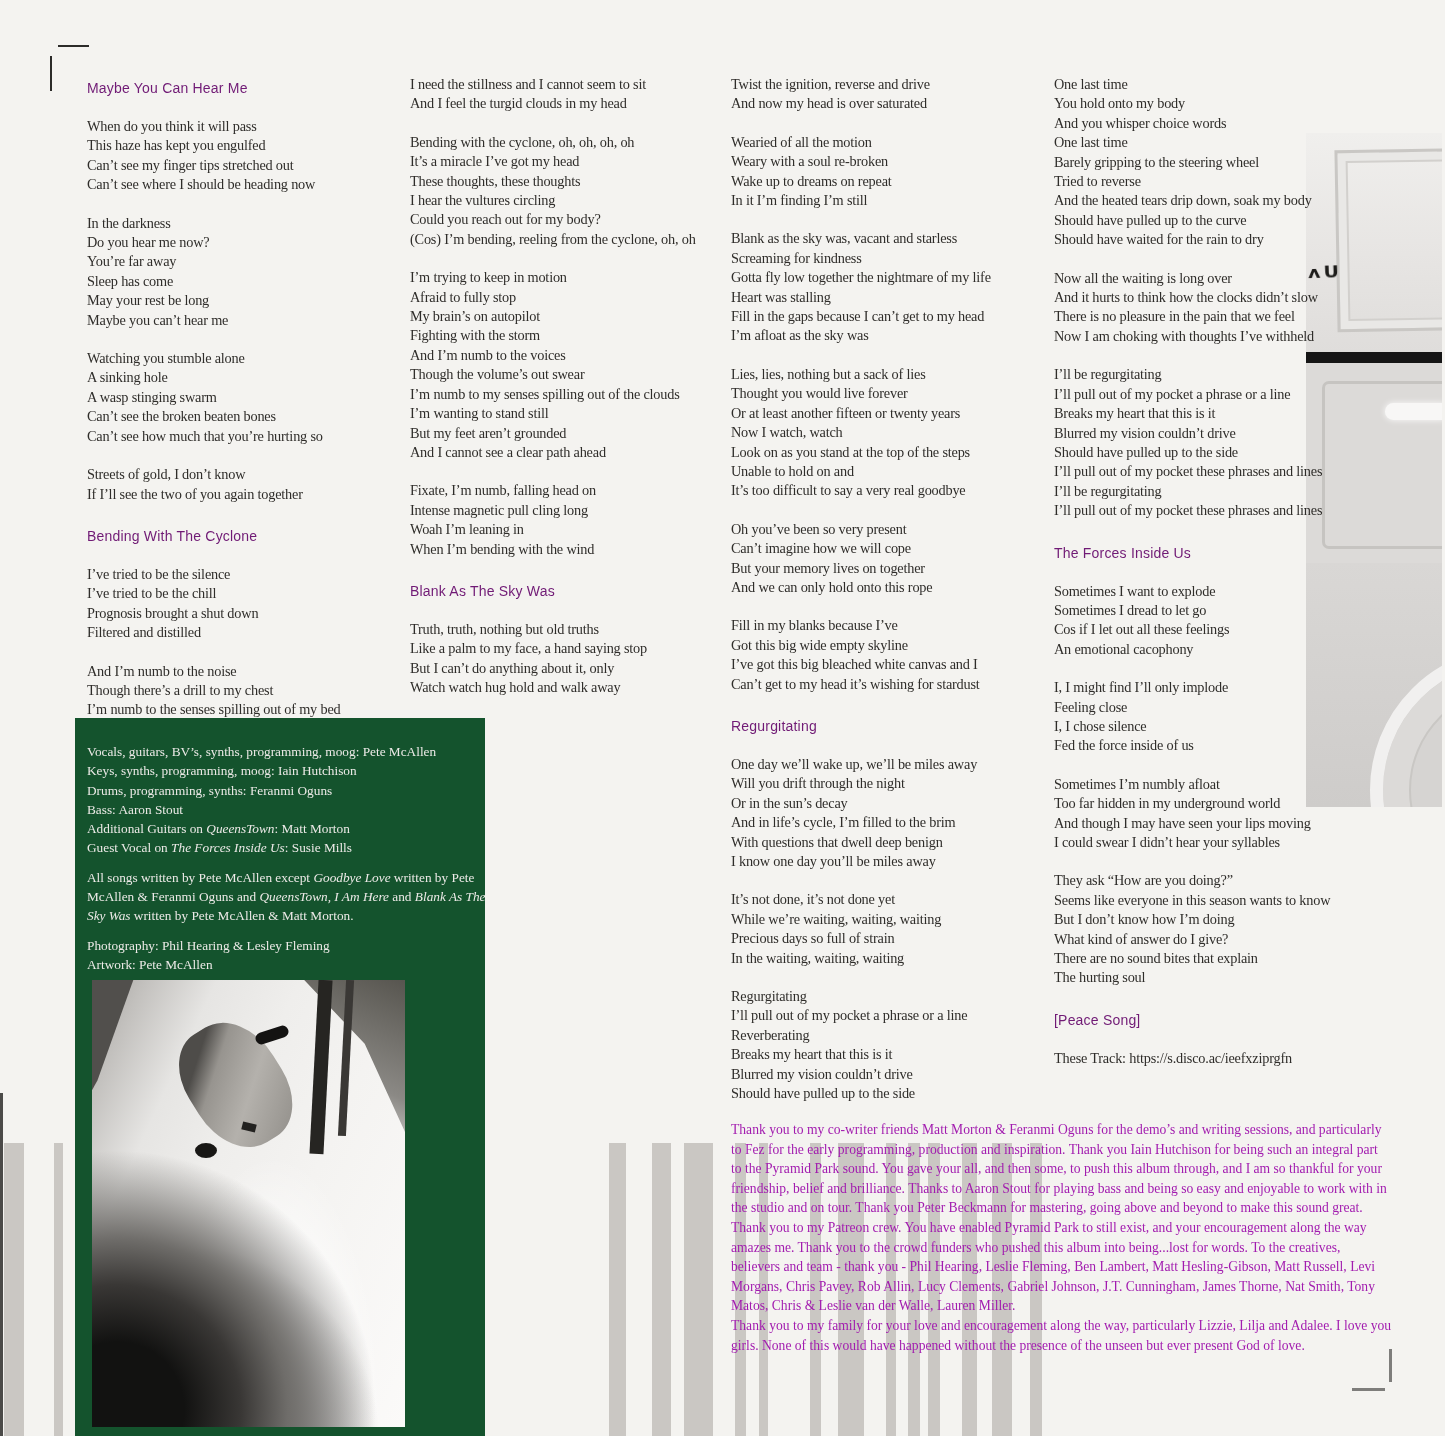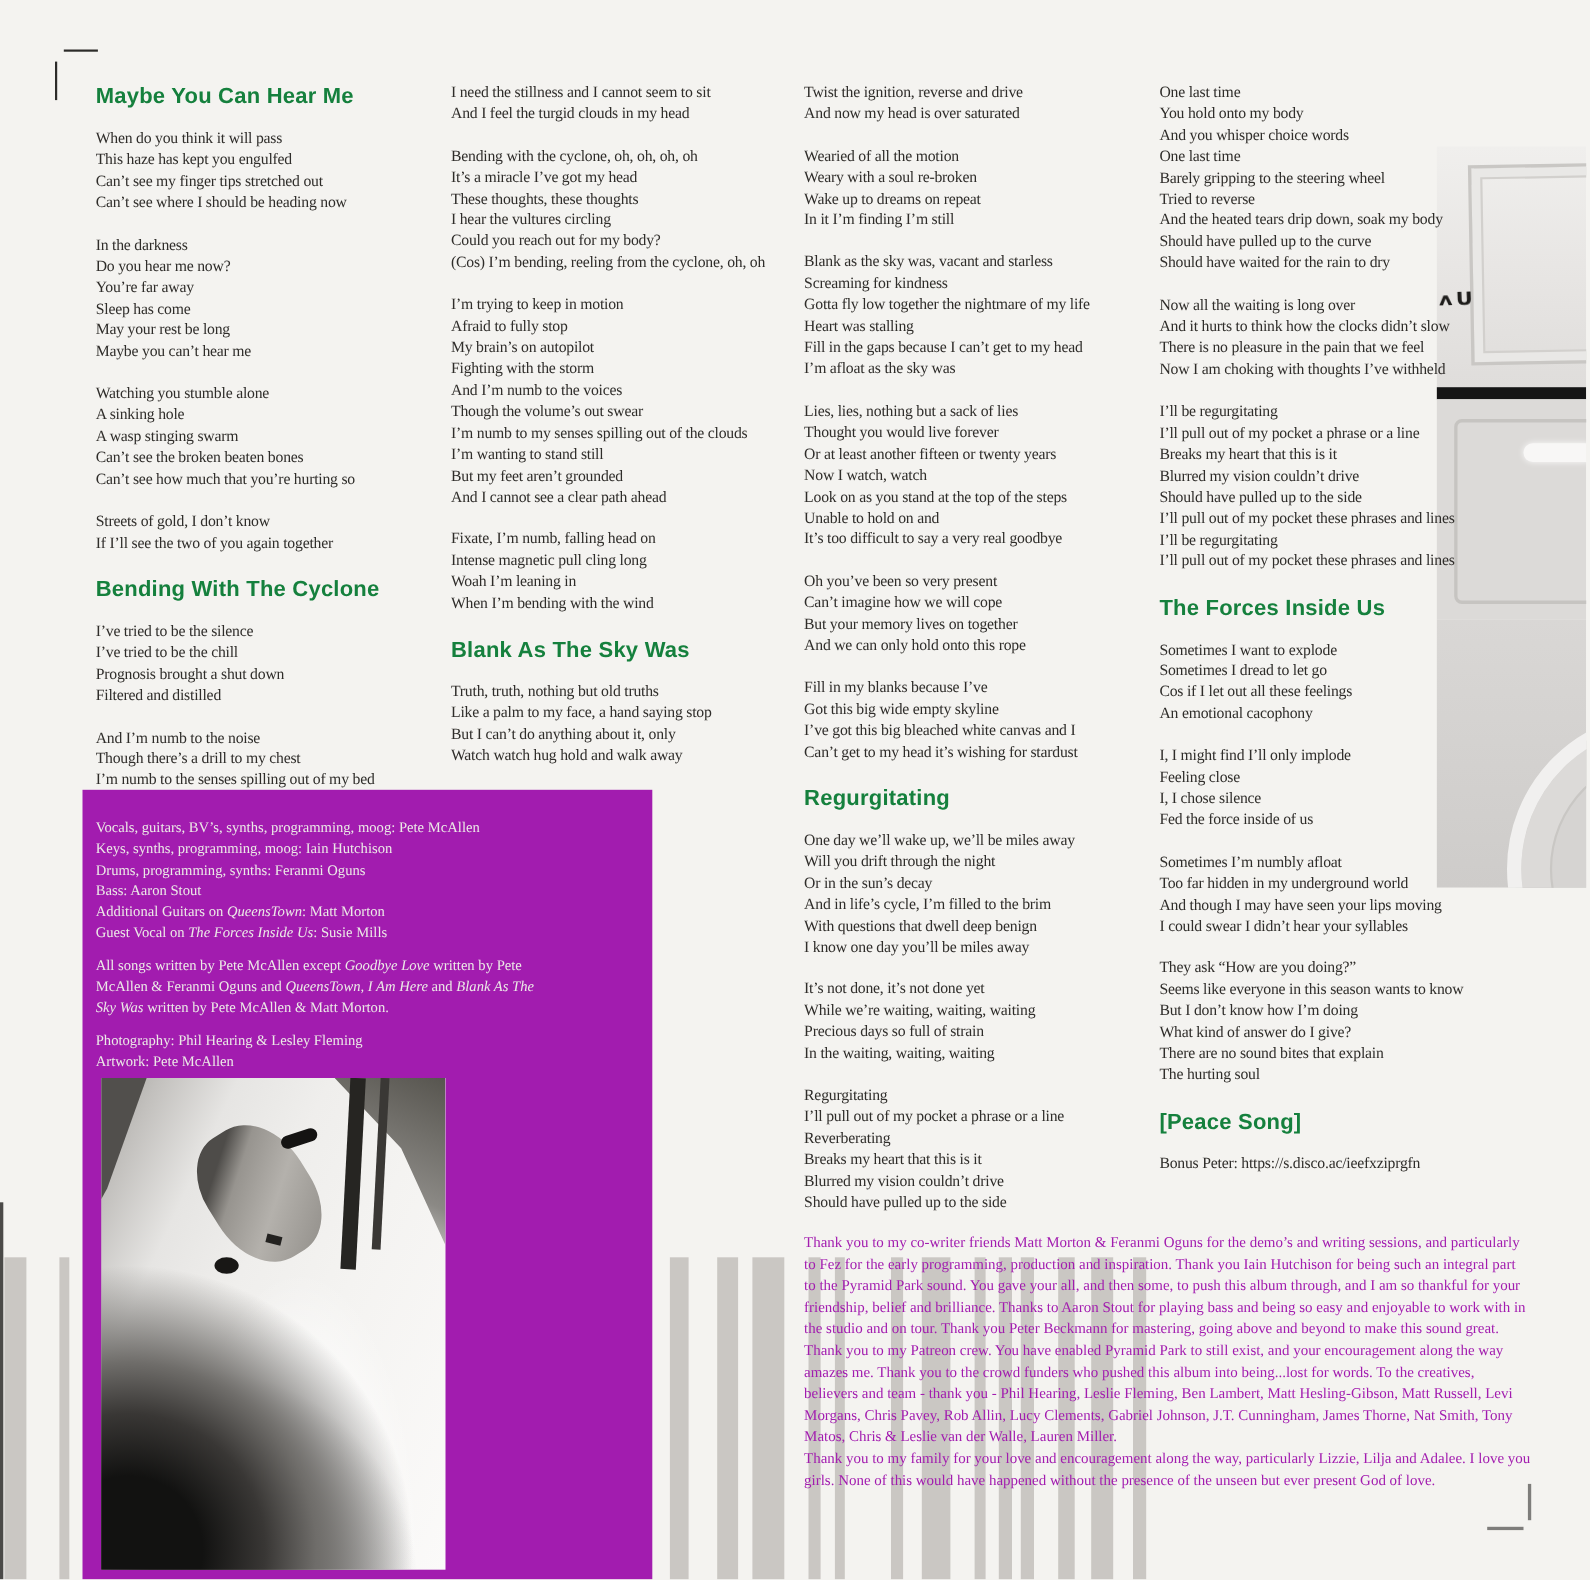--- a/index.html
+++ b/index.html
@@ -22,31 +22,31 @@
   .washer-black-bar{position:absolute;left:0;top:219px;width:100%;height:11px;background:#151515;filter:blur(.4px);}
   .washer-mid{position:absolute;left:0;top:230px;width:100%;height:200px;background:#dcdad8;}
   .washer-panel-outline{position:absolute;left:16px;top:18px;width:160px;height:162px;border:3px solid #c6c4c1;border-radius:7px;}
   .washer-handle{position:absolute;left:79px;top:40px;width:64px;height:17px;border-radius:9px;background:#f8f7f6;box-shadow:0 0 6px rgba(255,255,255,.9);}
   .washer-bottom{position:absolute;left:0;top:430px;width:100%;height:244px;background:linear-gradient(180deg,#d9d7d5,#cecccA);}
   .washer-door{position:absolute;left:64px;top:84px;width:260px;height:260px;border:13px solid #f1f0ef;border-radius:50%;background:#d6d4d2;box-shadow:inset 0 0 0 26px #dcdad8, inset 0 0 0 28px #c9c7c4;}
 
   
   .col{position:absolute;top:75px;width:300px;z-index:2;}
   #col0{left:87px;} #col1{left:410px;} #col2{left:731px;} #col3{left:1054px;}
-  .song-title{font-family:"Liberation Sans",sans-serif;font-weight:700;font-size:20px;line-height:26px;letter-spacing:.2px;color:#15803d;margin:16px 0 16px;}
+  .song-title{font-family:"Liberation Sans",sans-serif;font-weight:400;font-size:14px;line-height:26px;letter-spacing:.2px;color:#701a75;margin:16px 0 16px;}
   .col .song-title:first-child{margin-top:0;}
   .stanza{margin:0 0 19px;}
   .line{font-size:14.3px;line-height:19.4px;letter-spacing:-.2px;color:#2f2d2a;white-space:nowrap;}
 
   
   .stripes{position:absolute;left:0;top:0;width:100%;height:100%;z-index:1;pointer-events:none;}
   .stripe{position:absolute;top:1143px;height:293px;background:#cac7c3;}
 
   
-  .credits{position:absolute;left:75px;top:718px;width:518px;height:718px;background:#a21caf;z-index:2;}
+  .credits{position:absolute;left:75px;top:718px;width:410px;height:718px;background:#14532d;z-index:2;}
   .credits-text{position:absolute;left:12px;top:24px;width:492px;}
   .credit-line{font-size:13.3px;line-height:19.3px;color:#eceae7;white-space:nowrap;}
   .credit-line em{font-style:italic;}
   .credit-para{margin:0 0 10px;}
 
   
   .photo{position:absolute;left:17px;top:262px;width:313px;height:447px;overflow:hidden;
     background:
       radial-gradient(circle at 8% 96%, #121211 0 13%, #393735 24%, #6f6d6a 33%, rgba(150,148,145,0) 50%),
       radial-gradient(circle at 30% 103%, #2a2927 0 10%, rgba(90,88,86,.55) 22%, rgba(150,148,145,0) 38%),
@@ -287,21 +287,21 @@
       <div class="stanza">
         <div class="line">They ask “How are you doing?”</div>
         <div class="line">Seems like everyone in this season wants to know</div>
         <div class="line">But I don’t know how I’m doing</div>
         <div class="line">What kind of answer do I give?</div>
         <div class="line">There are no sound bites that explain</div>
         <div class="line">The hurting soul</div>
       </div>
       <div class="song-title">[Peace Song]</div>
       <div class="stanza">
-        <div class="line">Bonus Peter: https://s.disco.ac/ieefxziprgfn</div>
+        <div class="line">These Track: https://s.disco.ac/ieefxziprgfn</div>
       </div>
     </div>
 
   <div class="stripes" id="stripes">
       <div class="stripe" style="left: 4px; width: 20px;"></div>
       <div class="stripe" style="left: 54px; width: 9px;"></div>
       <div class="stripe" style="left: 609px; width: 17px;"></div>
       <div class="stripe" style="left: 652px; width: 19px;"></div>
       <div class="stripe" style="left: 684px; width: 29px;"></div>
       <div class="stripe" style="left: 735px; width: 11px;"></div>

